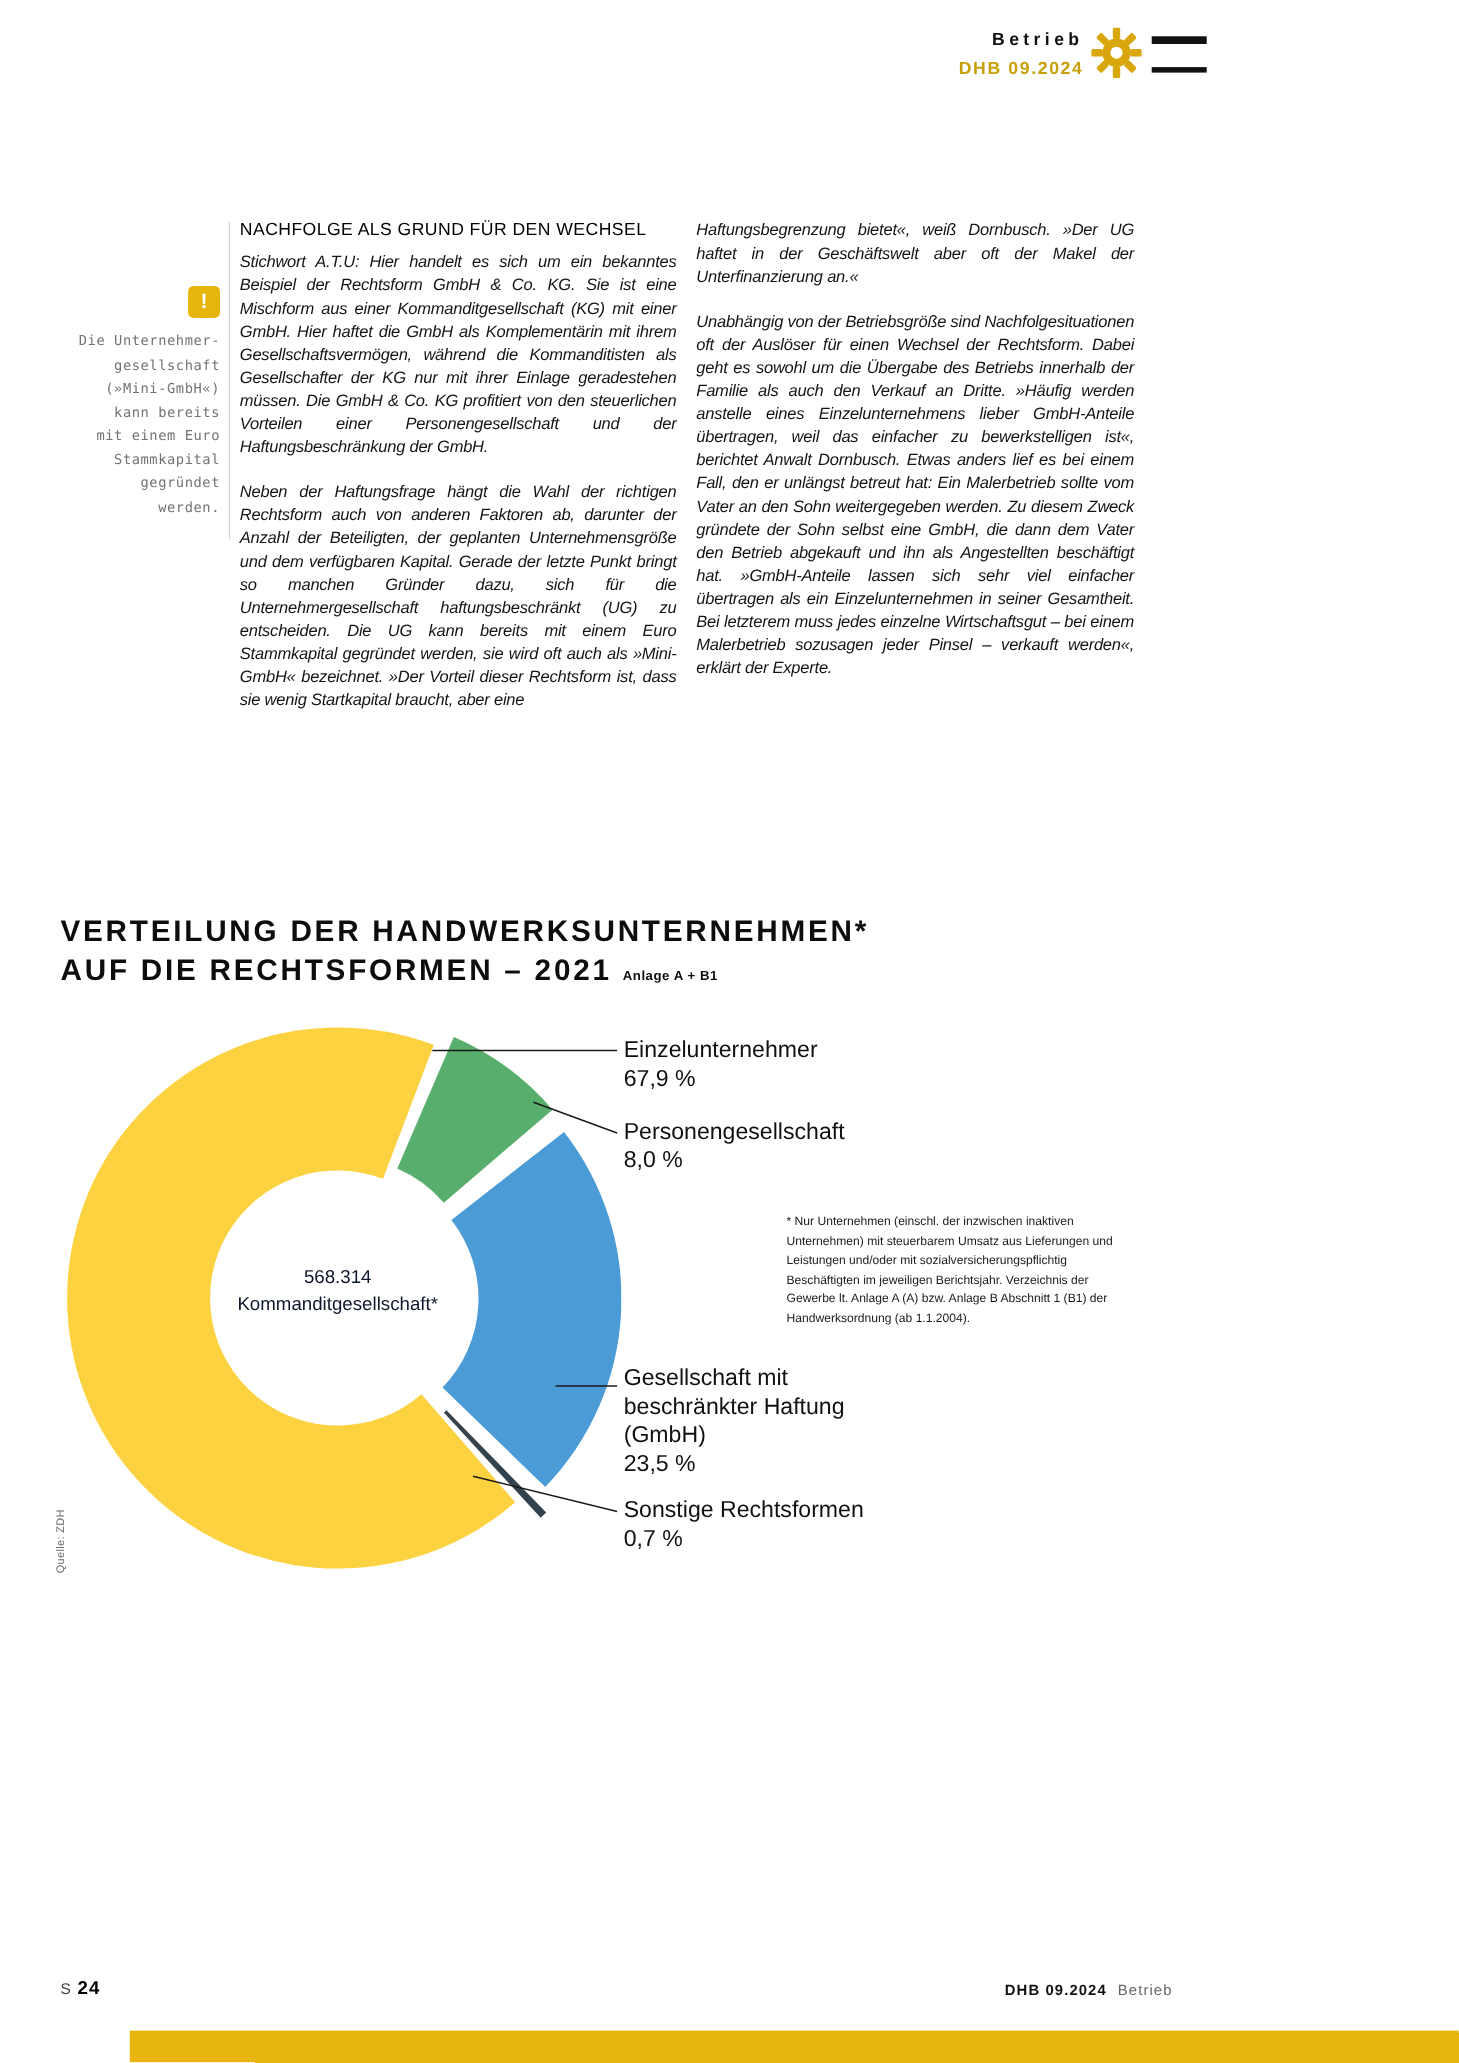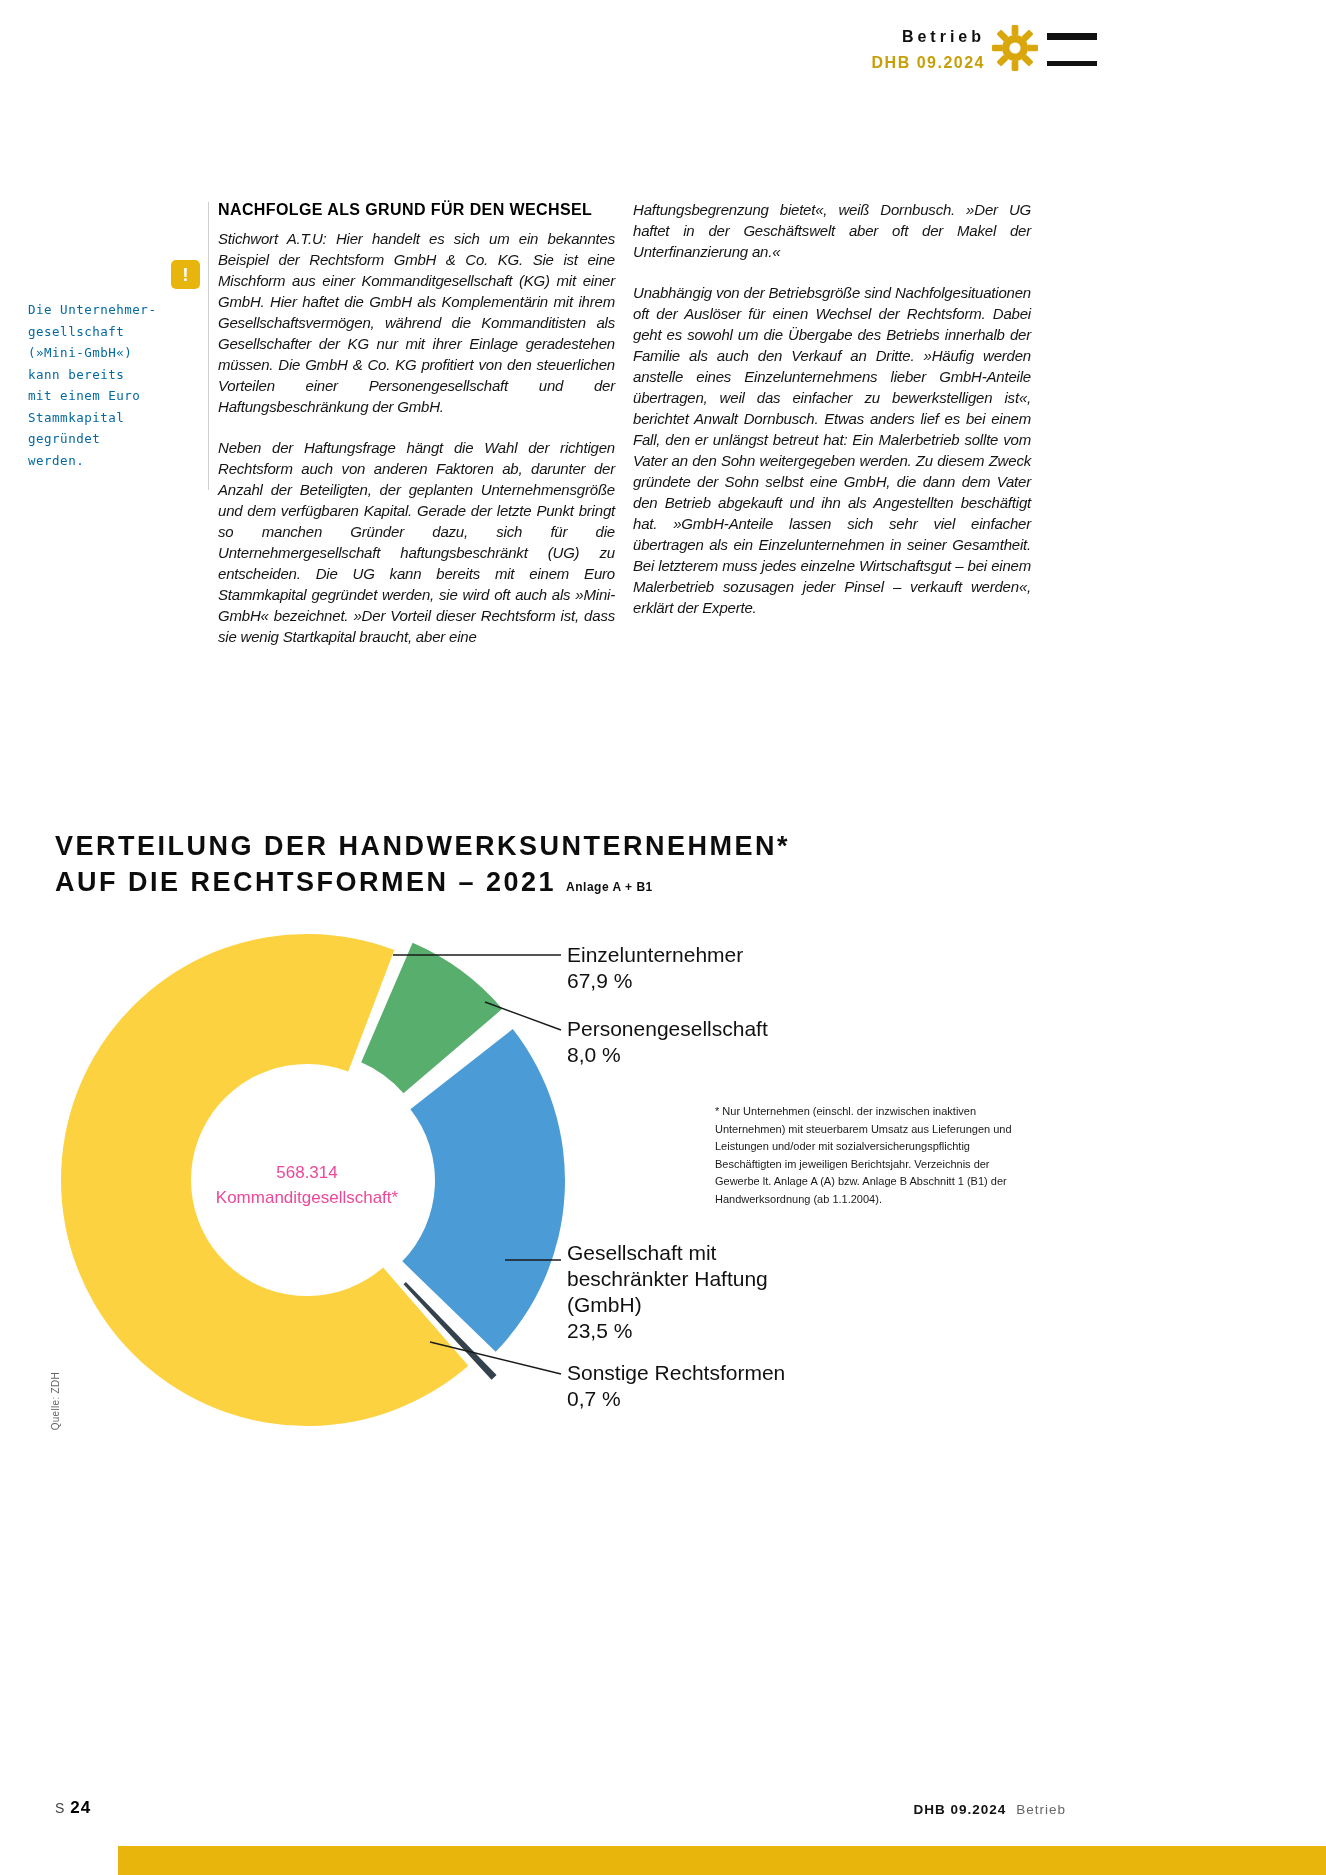--- a/index.html
+++ b/index.html
@@ -13,43 +13,43 @@
              font-size:16px;font-weight:bold;letter-spacing:1.5px;color:#C79F06;}
   .gear{position:absolute;top:25px;left:992px;width:46px;height:46px;}
   .hdr-bar{position:absolute;left:1047px;background:#111;}
   .hdr-bar1{top:33px;width:50px;height:7px;}
   .hdr-bar2{top:61px;width:50px;height:5px;}
 
   
   .alert-box{position:absolute;top:260px;left:171px;width:29px;height:29px;background:#E7B50C;
              border-radius:5px;color:#fff;font-weight:bold;font-size:19px;display:flex;
              align-items:center;justify-content:center;}
-  .margin-note{position:absolute;top:299px;left:28px;width:172px;
+  .margin-note{position:absolute;top:299px;left:28px;width:172px;text-align:right;
                font-family:"DejaVu Sans Mono",monospace;font-size:12.5px;line-height:21.5px;
-               letter-spacing:0.5px;color:#0369a1;white-space:pre-line;}
+               letter-spacing:0.5px;color:#737373;white-space:pre-line;}
   .vrule{position:absolute;top:202px;left:208px;width:1px;height:288px;background:#cfcfcf;}
 
   
   .col{position:absolute;top:199px;font-size:15px;line-height:21px;text-align:justify;
        letter-spacing:-0.2px;color:#141414;hyphens:auto;}
   .col1{left:218px;width:397px;}
   .col2{left:633px;width:398px;}
-  .col h2{margin:0 0 8px 0;font-size:16px;font-weight:bold;letter-spacing:0.4px;color:#000;
+  .col h2{margin:0 0 8px 0;font-size:16px;font-weight:normal;letter-spacing:0.4px;color:#000;
           text-align:left;}
   .col p{margin:0 0 20px 0;font-style:italic;}
 
   
   .chart-title{position:absolute;left:55px;top:828px;font-size:27px;font-weight:bold;
                letter-spacing:2.5px;line-height:36px;color:#0d0d0d;}
   .title-suffix{font-size:12px;letter-spacing:0.5px;margin-left:10px;font-weight:bold;}
 
   
   .chart{position:absolute;left:55px;top:922px;width:1040px;height:552px;}
-  .center-label{position:absolute;left:102px;top:238px;width:300px;text-align:center;
-                font-size:17px;line-height:25px;color:#ec4899;}
+  .center-label{position:absolute;left:102px;top:226px;width:300px;text-align:center;
+                font-size:17px;line-height:25px;color:#0f172a;}
   .clabel{position:absolute;left:512px;width:245px;font-size:21px;line-height:26px;color:#111;}
   .lbl1{top:20px;} .lbl2{top:94px;} .lbl3{top:318px;} .lbl4{top:438px;}
   .footnote{position:absolute;left:660px;top:181px;width:305px;font-size:11px;
             line-height:17.5px;color:#1a1a1a;text-align:left;letter-spacing:0;}
   .source{position:absolute;left:50px;top:1372px;font-size:10px;color:#666;
           writing-mode:vertical-rl;transform:rotate(180deg);letter-spacing:0.3px;}
 
   
   .footer-left{position:absolute;left:55px;top:1798px;font-size:16px;}
   .pg-s{color:#444;font-size:14px;margin-right:6px;}

